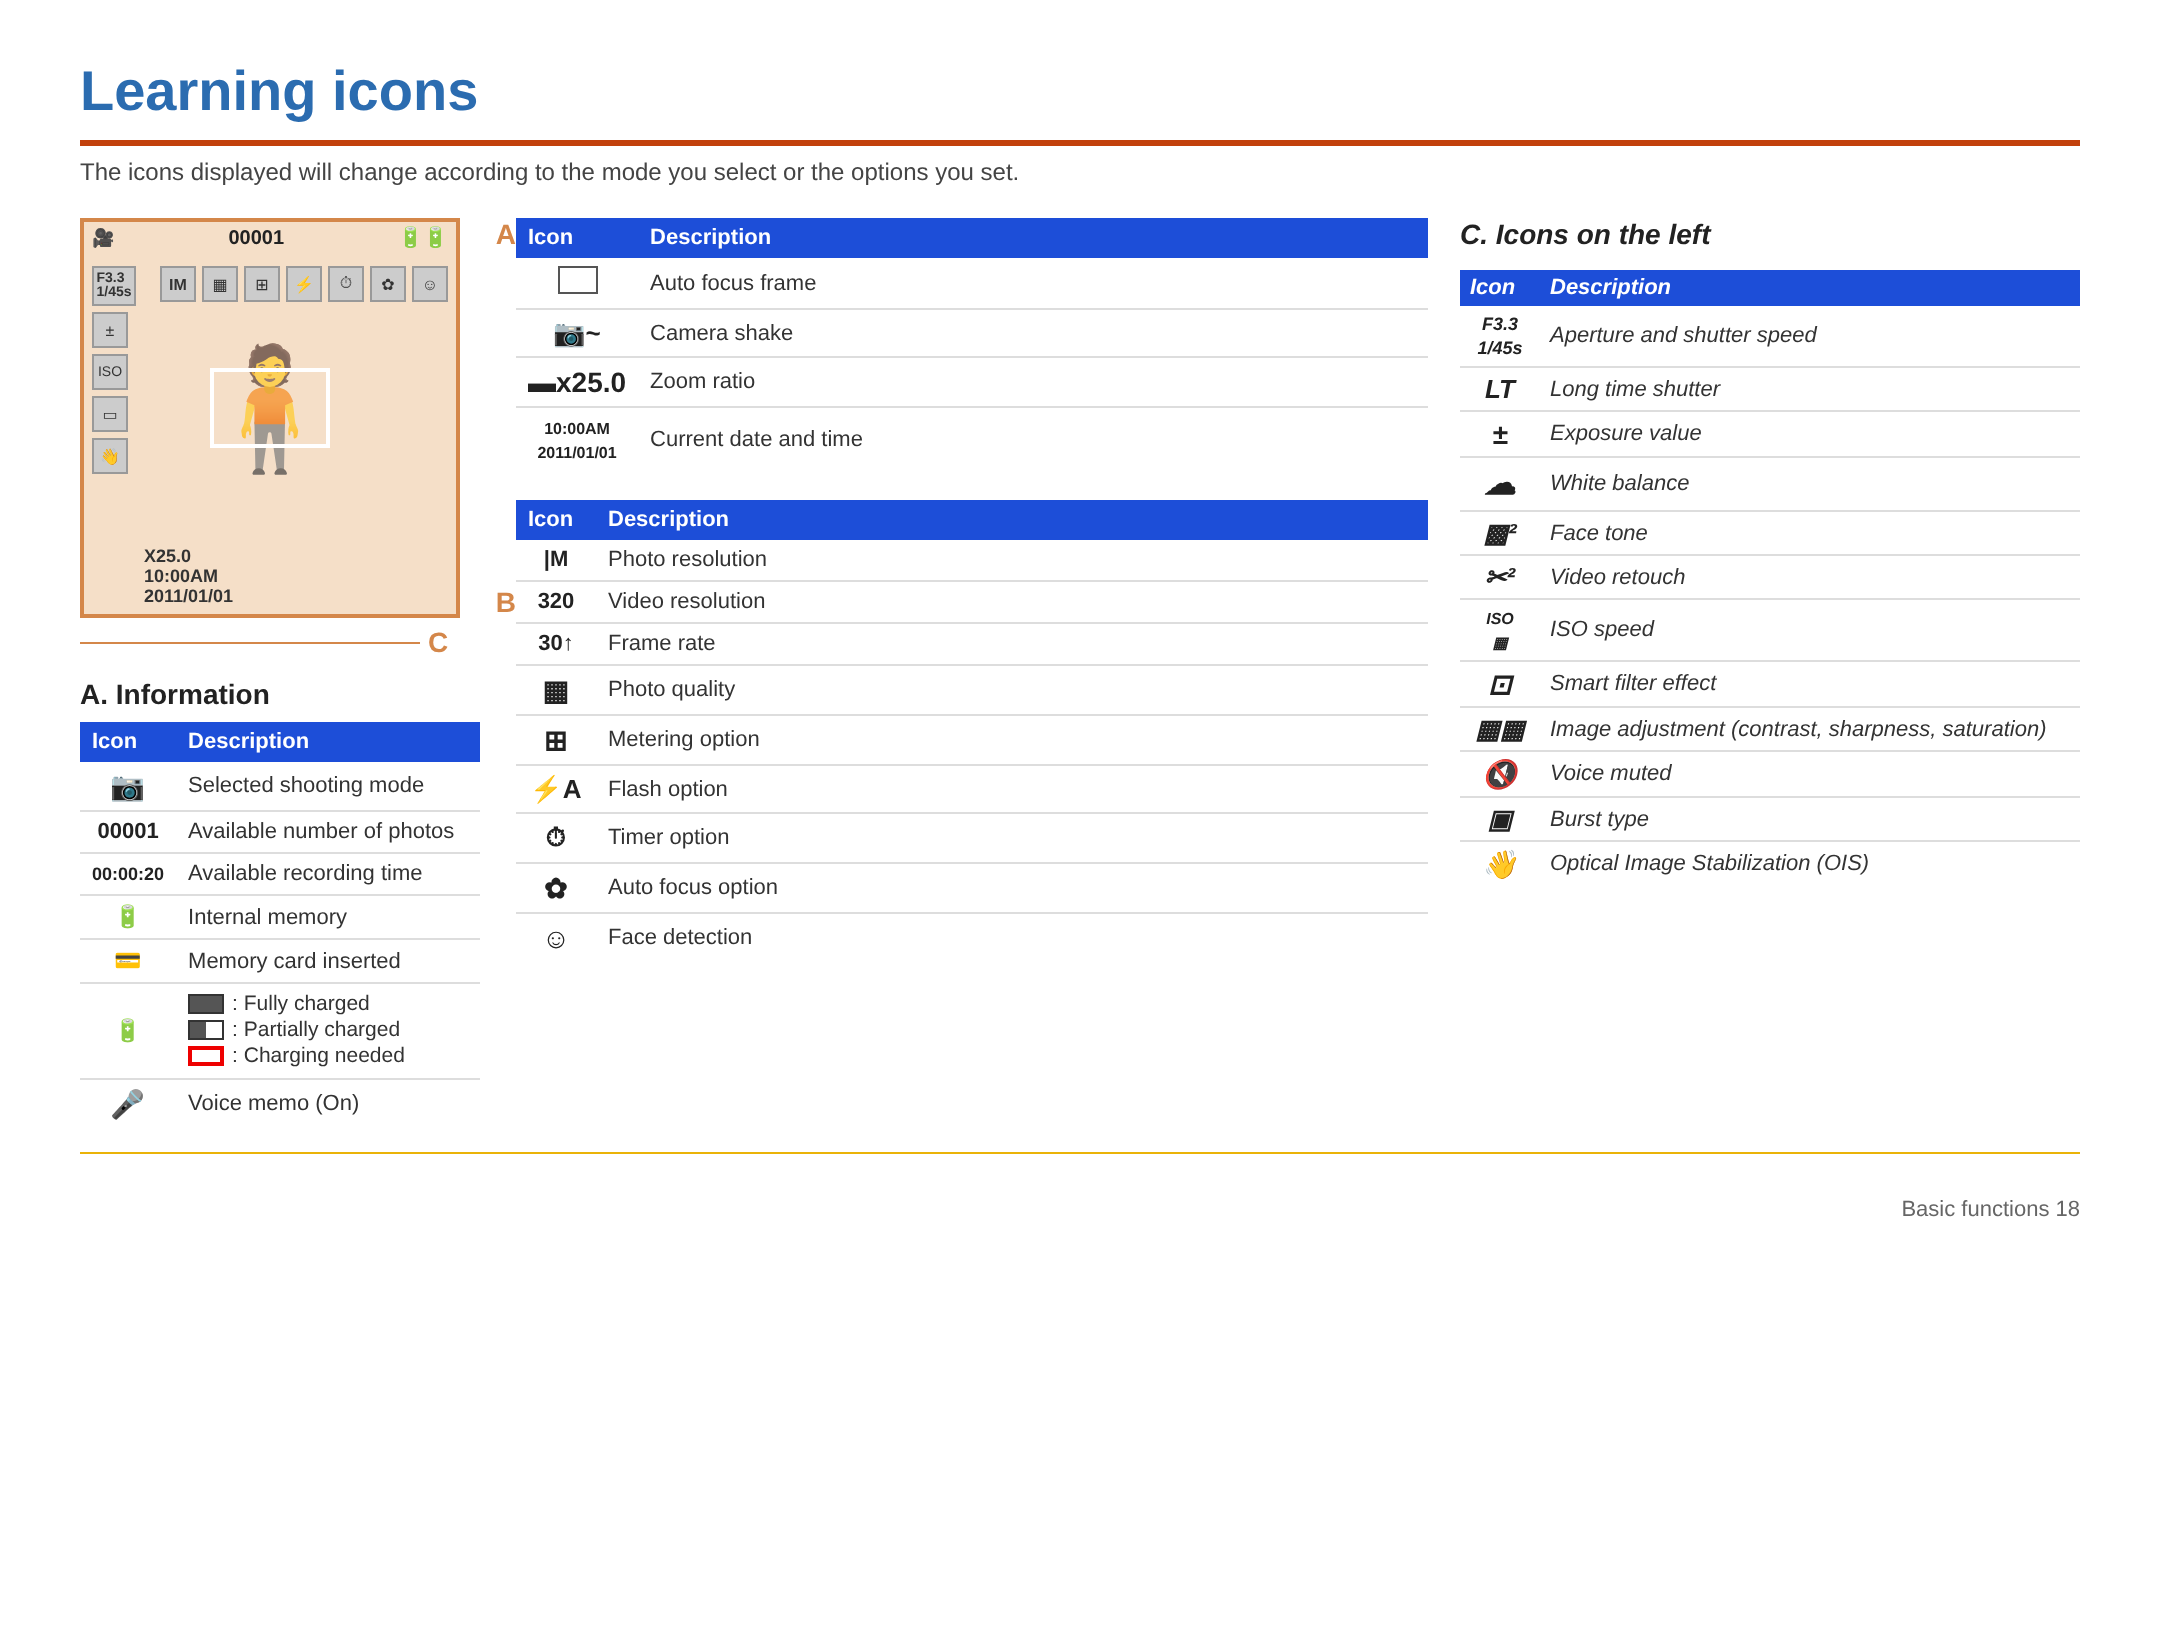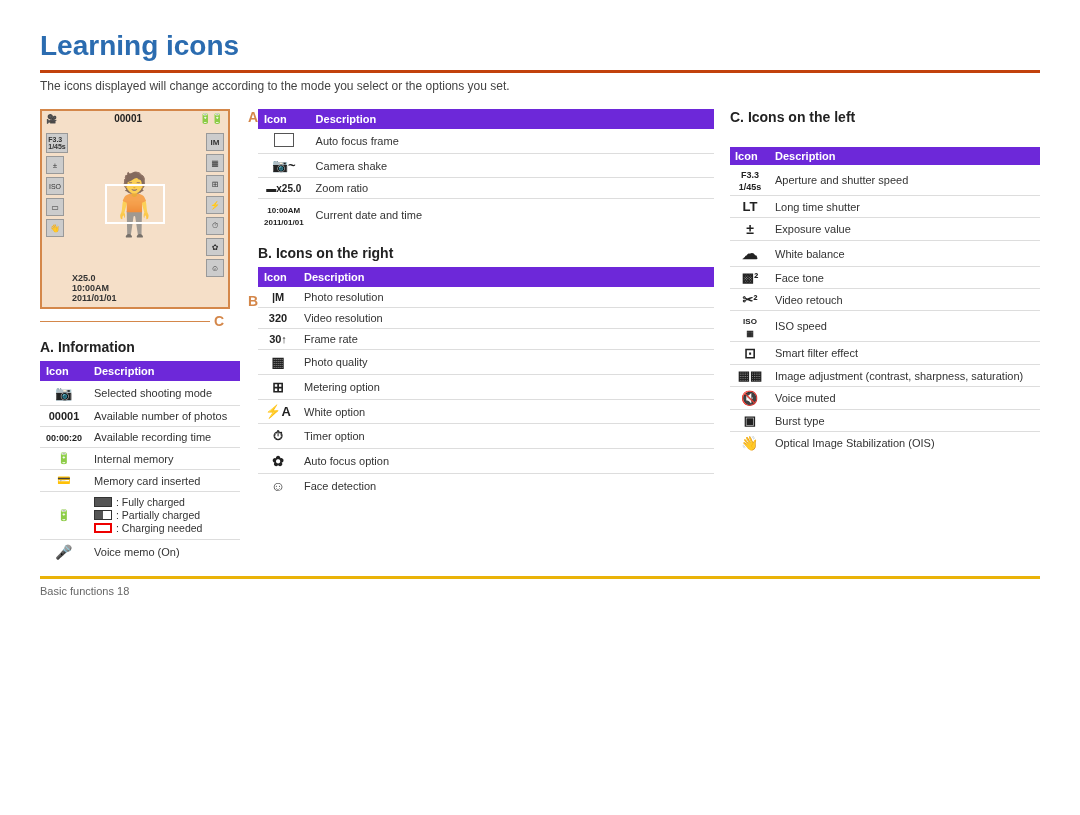--- a/index.html
+++ b/index.html
@@ -62,21 +62,21 @@
       top: 22px;
       display: flex;
       flex-direction: column;
       gap: 3px;
     }
     .camera-right-icons {
       position: absolute;
       right: 4px;
       top: 22px;
       display: flex;
-      flex-direction: column;
+      flex-direction: row;
       gap: 3px;
     }
     .cam-icon {
       width: 18px;
       height: 18px;
       background: #ccc;
       border: 1px solid #999;
       display: flex;
       align-items: center;
       justify-content: center;
@@ -163,21 +163,21 @@
       margin-bottom: 6px;
       color: #222;
     }
 
     table {
       width: 100%;
       border-collapse: collapse;
       font-size: 11px;
     }
     thead tr {
-      background: #6d28d9;
+      background: #1d4ed8;
       color: #fff;
     }
     thead th {
       padding: 4px 6px;
       text-align: left;
       font-weight: bold;
       font-size: 11px;
     }
     tbody tr {
       border-bottom: 1px solid #ddd;
@@ -211,32 +211,33 @@
       align-items: center;
       gap: 4px;
     }
     .battery-full { display:inline-block; width:18px; height:10px; background:#555; border:1px solid #333; vertical-align:middle; }
     .battery-half { display:inline-block; width:18px; height:10px; background:linear-gradient(to right,#555 50%,#fff 50%); border:1px solid #333; vertical-align:middle; }
     .battery-empty { display:inline-block; width:18px; height:10px; background:#fff; border:2px solid #e00; vertical-align:middle; }
 
     .right-col {
       display: flex;
       flex-direction: column;
-      gap: 16px;
+      gap: 4px;
       width: 310px;
       flex-shrink: 0;
+      font-style: italic;
     }
 
     .footer {
-      text-align: left;
+      text-align: right;
       font-size: 11px;
       color: #666;
       margin-top: 12px;
-      border-top: 3px solid #eab308;
-      padding-top: 6px;
+      border-top: 1px solid #eab308;
+      padding-top: 22px;
     }
 
     
     .ico { font-size: 11px; font-weight: bold; }
 
     
     .table-c table { font-size: 10.5px; }
     .table-c thead th { padding: 3px 5px; }
     .table-c tbody td { padding: 3px 5px; }
   </style>
@@ -361,31 +362,30 @@
           <tbody>
             <tr>
               <td class="icon-cell"><span style="display:inline-block;width:20px;height:14px;border:1.5px solid #555;"></span></td>
               <td class="desc-cell">Auto focus frame</td>
             </tr>
             <tr>
               <td class="icon-cell"><span style="font-size:13px">📷~</span></td>
               <td class="desc-cell">Camera shake</td>
             </tr>
             <tr>
-              <td class="icon-cell"><span style="font-size:10px">▬x25.0</span></td>
+              <td class="icon-cell"><span style="font-size:14px">▬x25.0</span></td>
               <td class="desc-cell">Zoom ratio</td>
             </tr>
             <tr>
               <td class="icon-cell"><span style="font-size:8px;font-weight:bold">10:00AM<br>2011/01/01</span></td>
               <td class="desc-cell">Current date and time</td>
             </tr>
           </tbody>
         </table>
 
-        <div class="section-title">B. Icons on the right</div>
         <table>
           <thead>
             <tr>
               <th>Icon</th>
               <th>Description</th>
             </tr>
           </thead>
           <tbody>
             <tr>
               <td class="icon-cell"><span class="ico">|M</span></td>
@@ -402,21 +402,21 @@
             <tr>
               <td class="icon-cell"><span style="font-size:14px">▦</span></td>
               <td class="desc-cell">Photo quality</td>
             </tr>
             <tr>
               <td class="icon-cell"><span style="font-size:14px">⊞</span></td>
               <td class="desc-cell">Metering option</td>
             </tr>
             <tr>
               <td class="icon-cell"><span style="font-size:13px">⚡A</span></td>
-              <td class="desc-cell">White option</td>
+              <td class="desc-cell">Flash option</td>
             </tr>
             <tr>
               <td class="icon-cell"><span style="font-size:13px">⏱</span></td>
               <td class="desc-cell">Timer option</td>
             </tr>
             <tr>
               <td class="icon-cell"><span style="font-size:14px">✿</span></td>
               <td class="desc-cell">Auto focus option</td>
             </tr>
             <tr>

